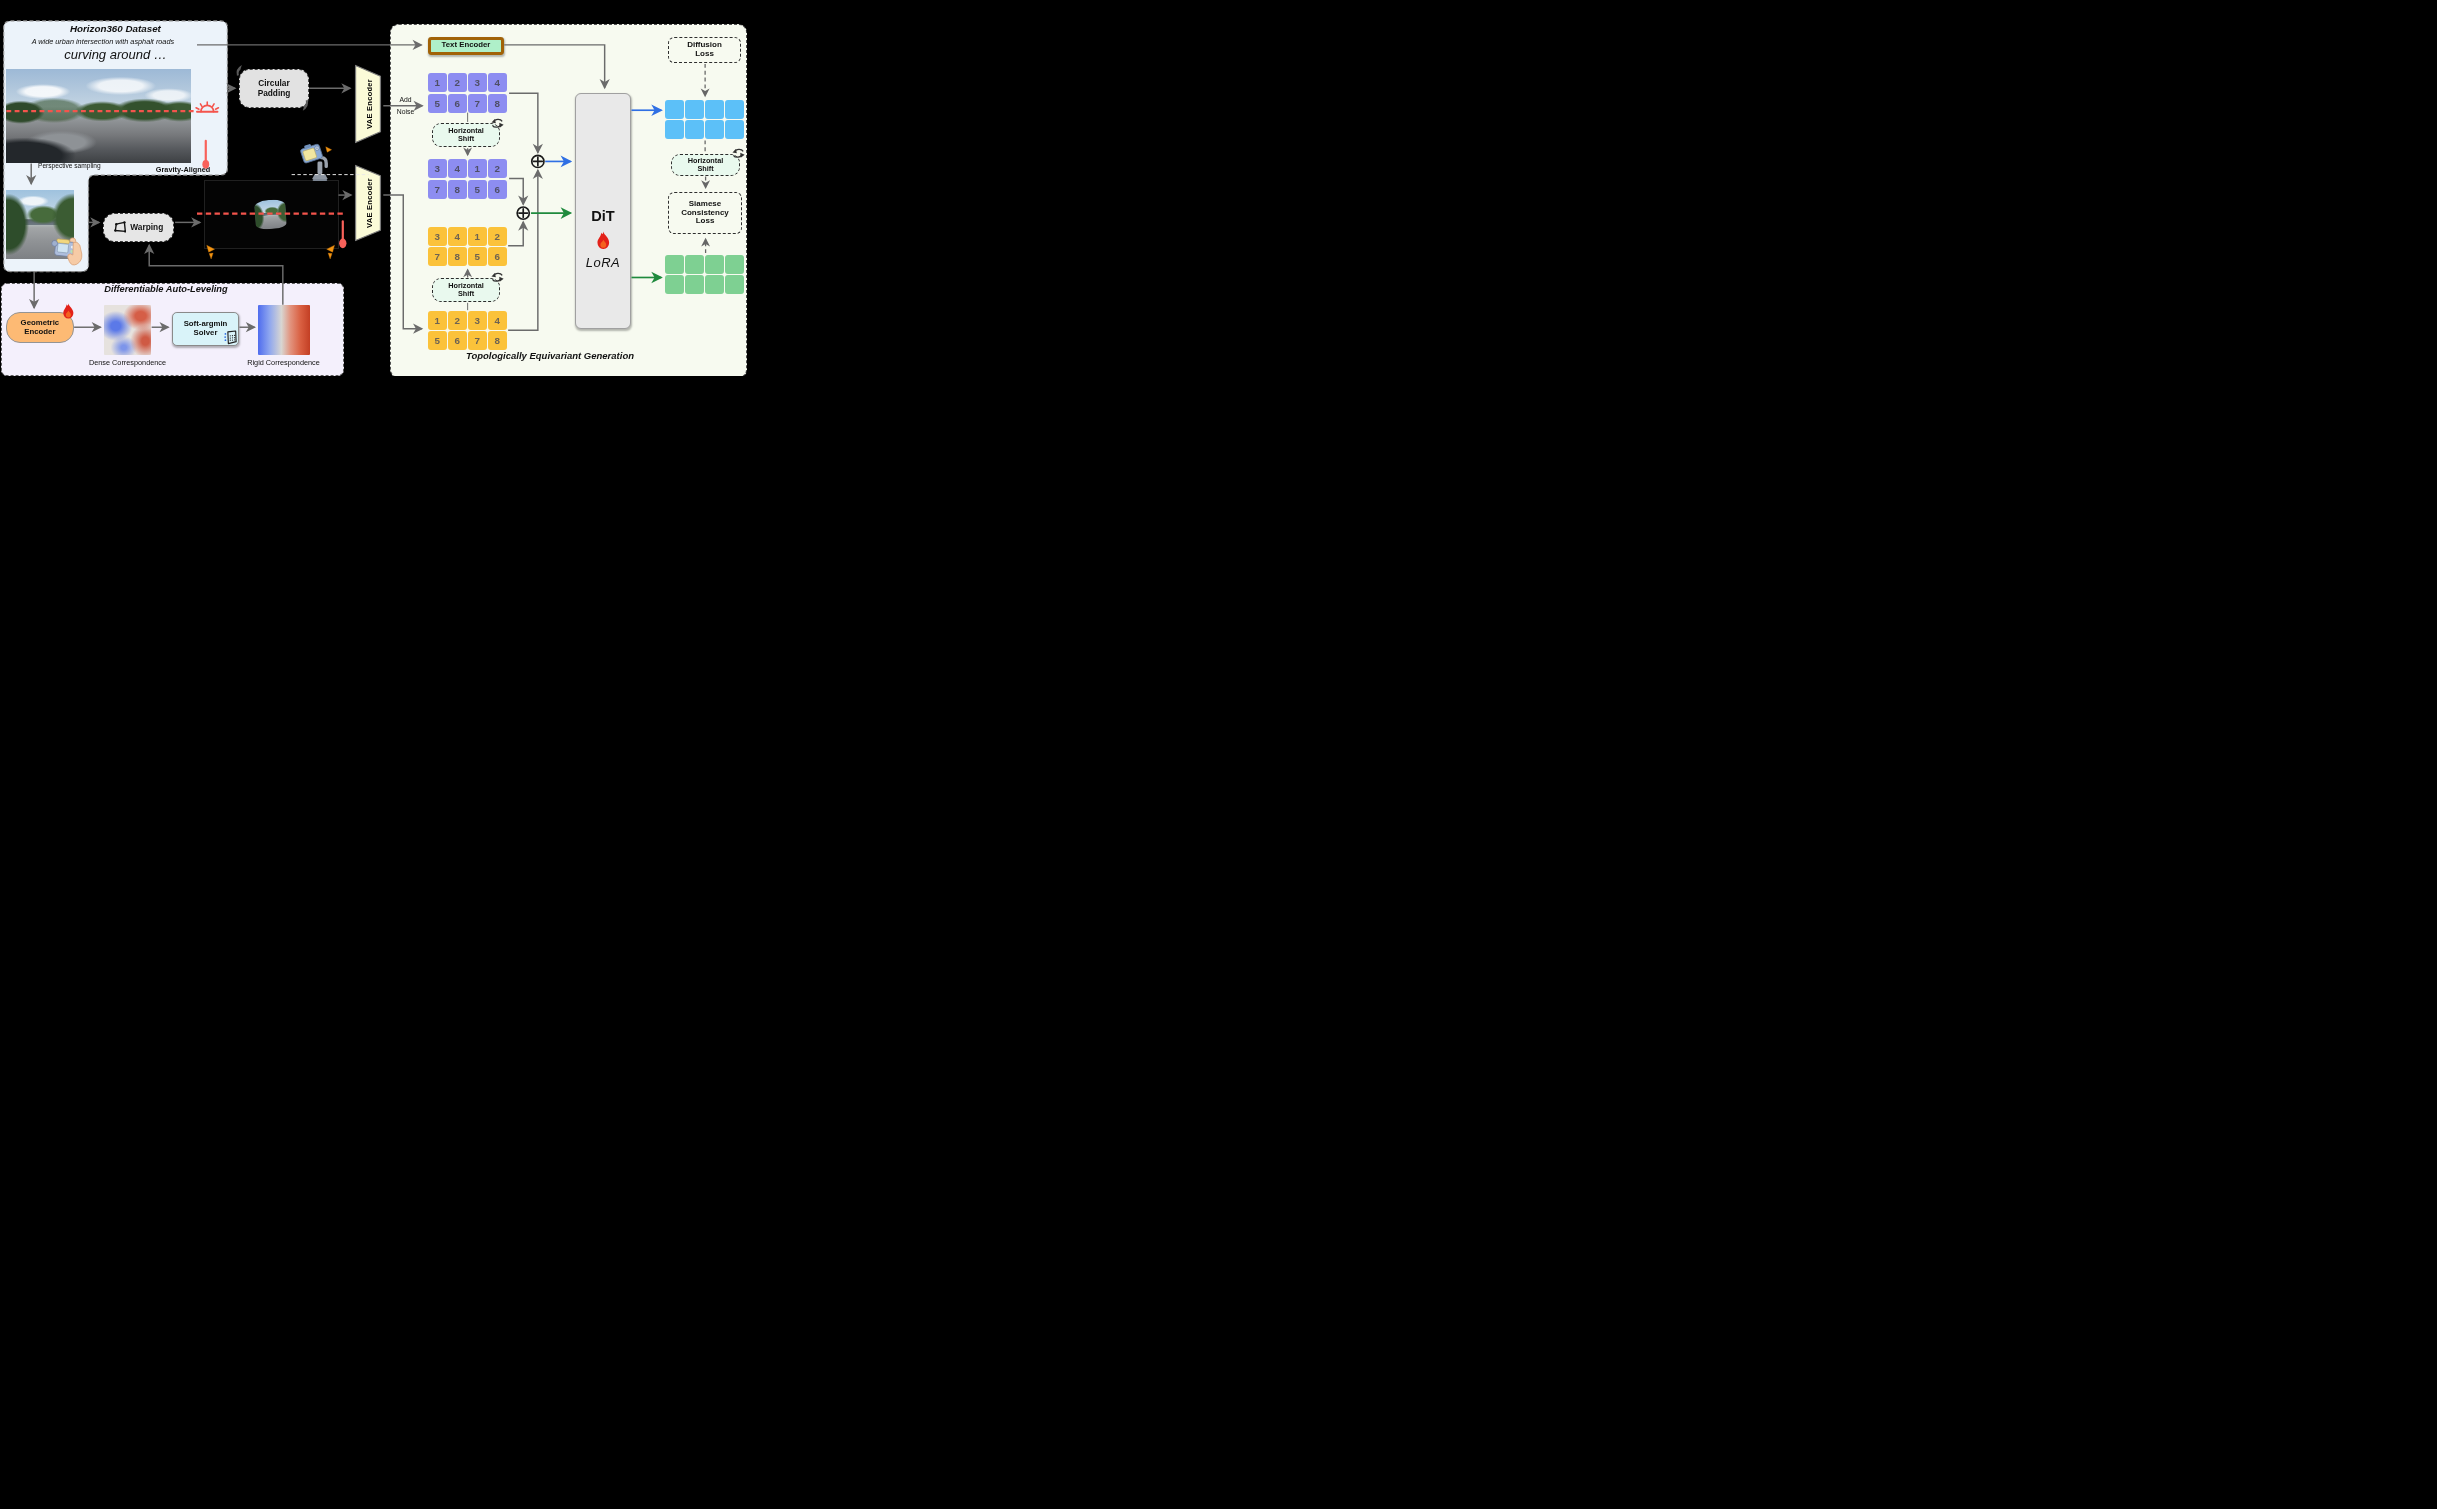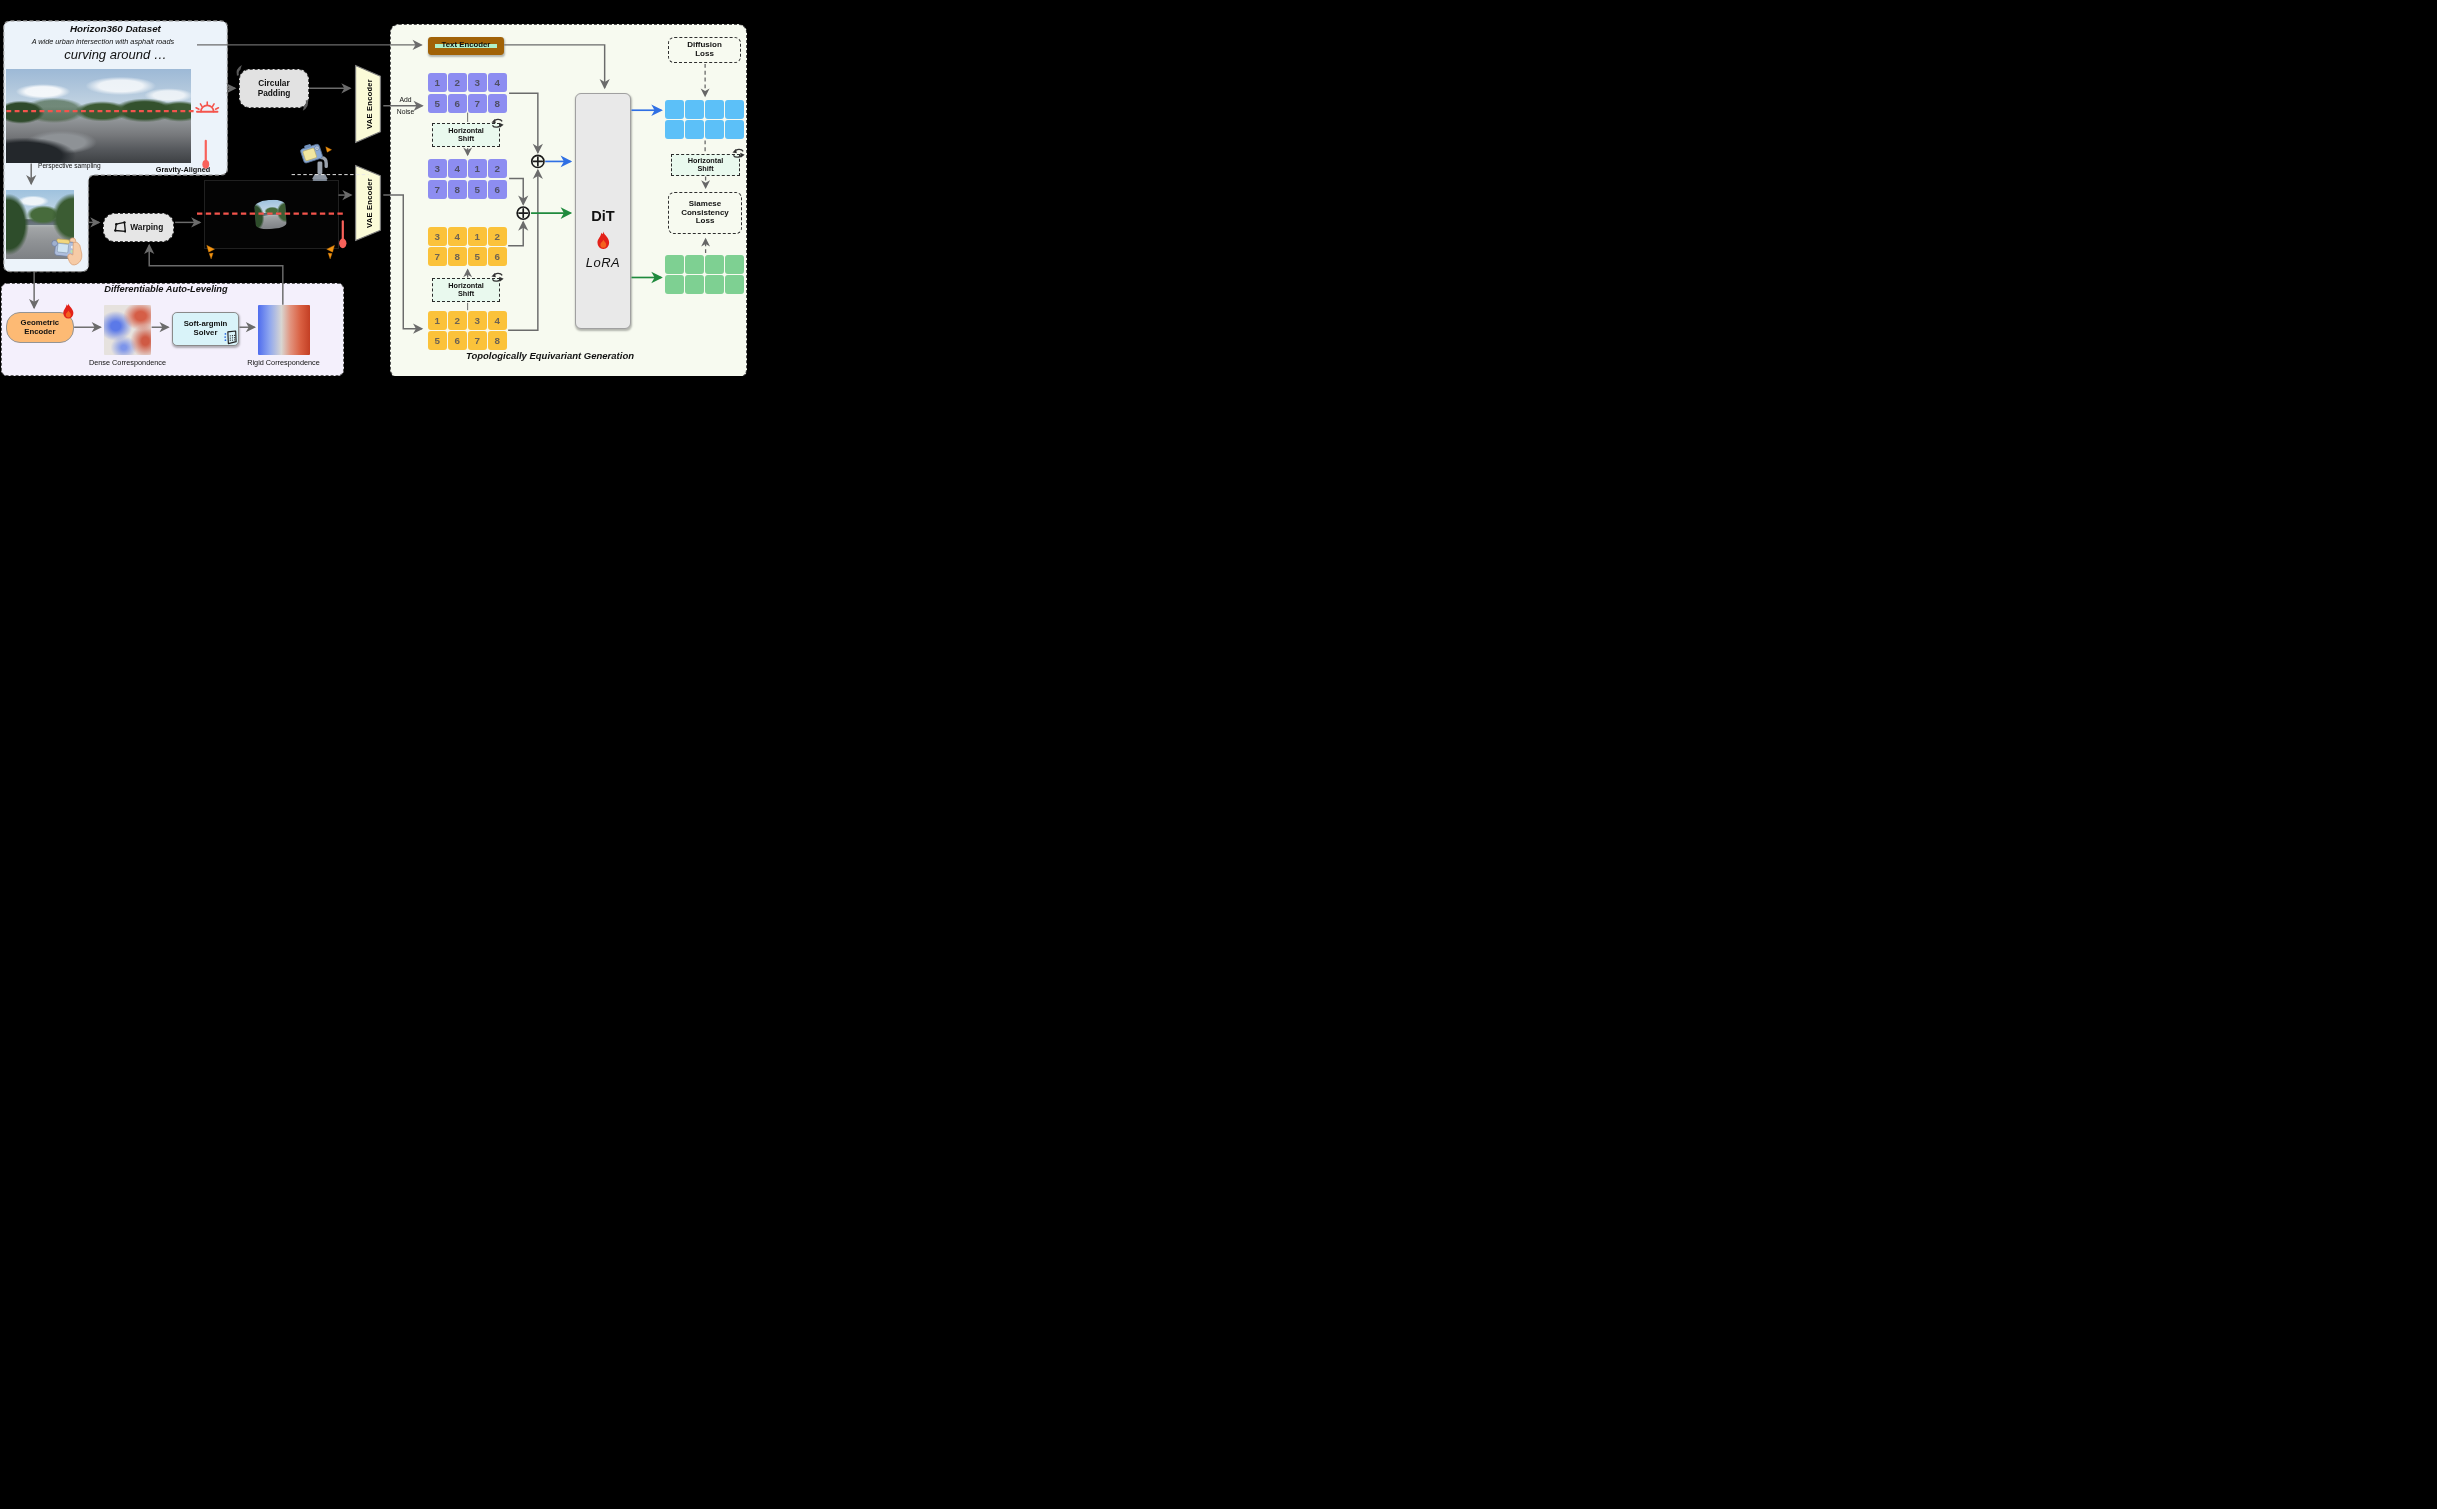--- a/index.html
+++ b/index.html
@@ -10,25 +10,25 @@
        align-items:center;justify-content:center;text-align:center;line-height:1.12;}
   .shadow{box-shadow:0.7px 1.2px 2px rgba(0,0,0,.28);}
   
   .container-right{left:390px;top:3.9px;width:357px;height:354px;background:#f7faf0;
        border:1.5px dashed #4f4f4f;border-radius:8.8px;}
   .lavender{left:1px;top:263px;width:343px;height:93px;background:#f4f0fc;
        border:1.2px dashed #5a5a5a;border-radius:5.9px;}
   .cpad{left:239px;top:49px;width:70px;height:39px;background:#e2e2e2;
        border:1.7px dashed #474747;border-radius:10.7px;font-weight:bold;font-size:8.3px;}
   .textenc{left:428px;top:17px;width:76px;height:17.6px;background:#aff0c9;
-       border:7px solid #a16207;border-radius:3.4px;font-weight:bold;font-size:7.8px;}
+       border:3px solid #a16207;border-radius:3.4px;font-weight:bold;font-size:7.8px;}
   .warpbox{left:103px;top:193px;width:71px;height:29px;background:#e6e6e6;
        border:1.2px dashed #3a3a3a;border-radius:12px;font-weight:bold;font-size:8.3px;
        flex-direction:row;gap:3.9px;}
-  .hsbox{background:#e9f9ee;border:1px dashed #2b2b2b;border-radius:0;
+  .hsbox{background:#e9f9ee;border:1px dashed #2b2b2b;border-radius:9px;
        font-weight:bold;font-size:7.3px;}
   .lossbox{border:1.2px dashed #2e2e2e;border-radius:6.3px;font-weight:bold;font-size:8px;}
   .dit{left:575px;top:73px;width:56px;height:236px;background:#e9e9e9;
        border:1px solid #a0a0a0;border-radius:6px;}
   .dit-stack{display:flex;flex-direction:column;align-items:center;gap:6.8px;transform:translateY(28px);}
   .dit-title{font-weight:bold;font-size:14.6px;}
   .dit-lora{font-style:italic;font-size:13px;letter-spacing:0.5px;}
   .greenbox{background:#fdba74;border:1px solid #949494;border-radius:14px;font-weight:bold;font-size:7.8px;}
   .cyanbox{left:172px;top:292px;width:67px;height:34px;background:#d9f3f9;
        border:1px solid #8a8a8a;border-radius:4.9px;font-weight:bold;font-size:7.8px;}

